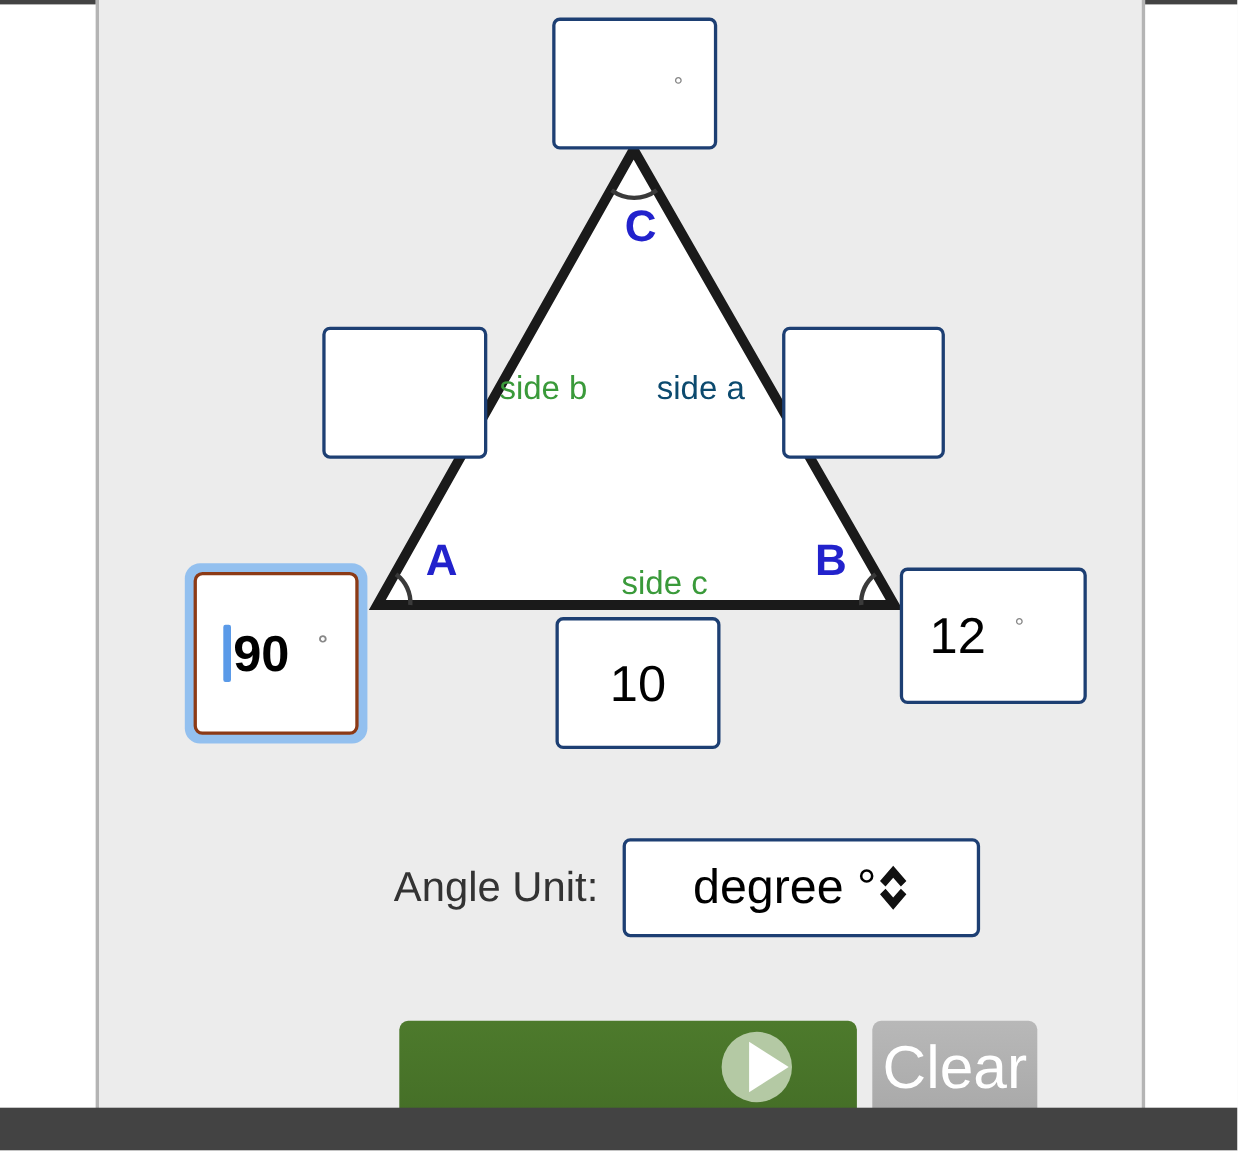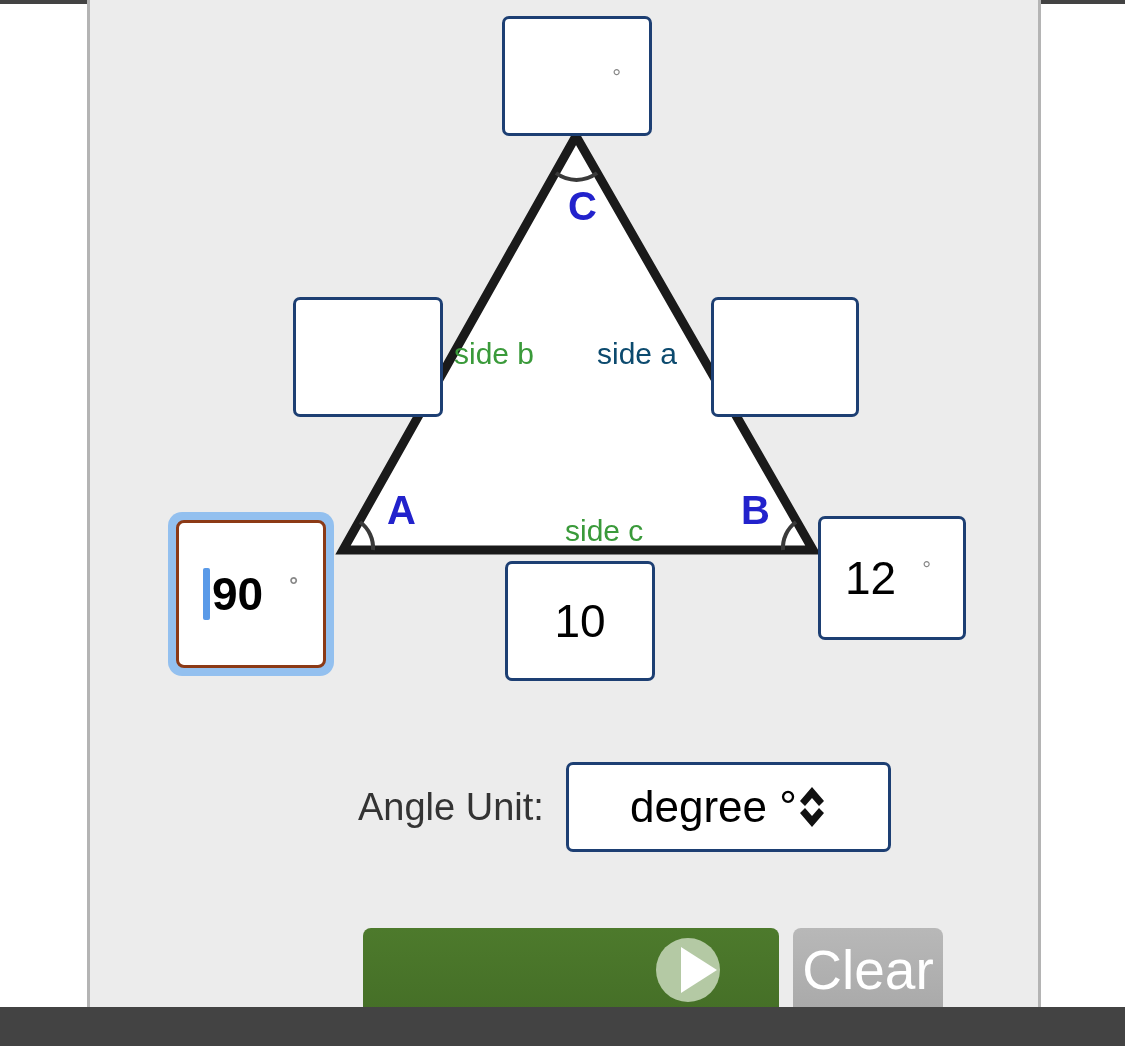--- a/index.html
+++ b/index.html
@@ -191,21 +191,21 @@
         <span class="caret"></span>
         <span class="val">90</span>
         <span class="deg">°</span>
       </div>
     </div>
 
     <div class="inp" style="left:415px;top:561px;width:150px;height:120px;">
       <span class="val">10</span>
     </div>
 
-    <div class="inp" style="left:728px;top:516px;width:148px;height:124px;justify-content:flex-start;padding-left:24px;">
+    <div class="inp" style="left:728px;top:516px;width:170px;height:124px;justify-content:flex-start;padding-left:24px;">
       <span class="val">12</span>
       <span class="deg">°</span>
     </div>
 
     <div class="unit-row">
       <div class="unit-label">Angle Unit:</div>
       <div class="unit-select">
         <span>degree °</span>
         <span class="chev">
           <svg width="30" height="46" viewBox="0 0 30 46">

